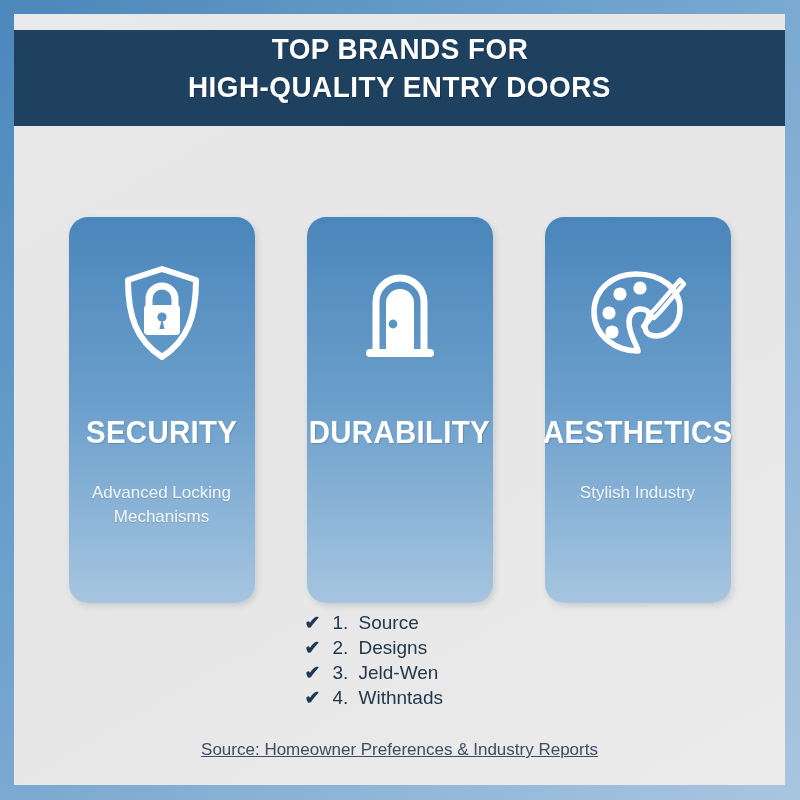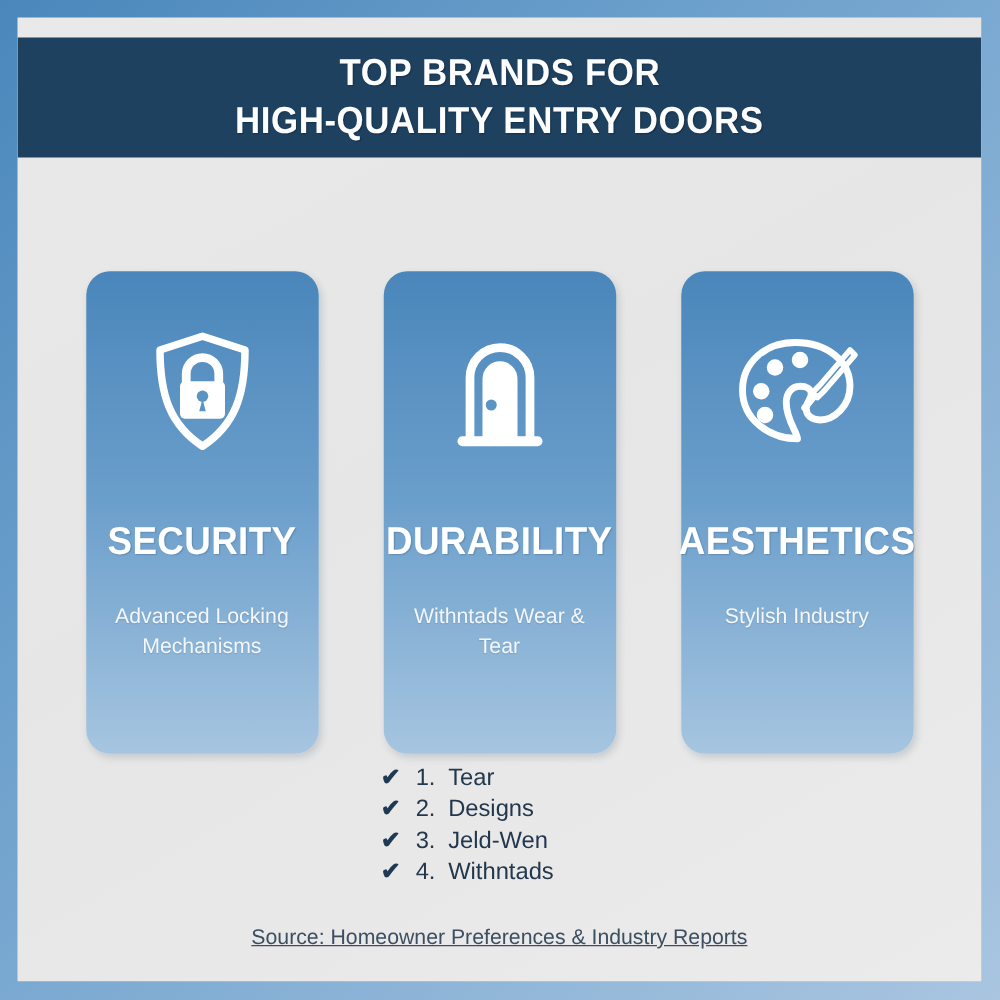--- a/index.html
+++ b/index.html
@@ -37,21 +37,21 @@
   .header-band {
     position: absolute;
     left: 0;
     right: 0;
     top: 16px;
     height: 96px;
     background: #1e4160;
     display: flex;
     flex-direction: column;
     align-items: center;
-    justify-content: center;
+    justify-content: flex-start;
   }
   .header-line {
     color: #fdfdfd;
     font-family: "Liberation Sans Narrow", "Liberation Sans", sans-serif;
     font-weight: bold;
     font-size: 30px;
     letter-spacing: 0.5px;
     line-height: 1.28;
     text-align: center;
     text-shadow: 1px 1px 1px rgba(0,0,0,0.25);
@@ -186,21 +186,20 @@
       <div class="card">
         <div class="card-icon">
           <svg width="92" height="98" viewBox="0 0 92 98" aria-hidden="true">
             <path d="M22 86 V38 a24 24 0 0 1 48 0 V86" fill="none" stroke="#ffffff" stroke-width="7" stroke-linejoin="round"></path>
             <path d="M32 86 V39 a14 14 0 0 1 28 0 V86 Z" fill="#ffffff"></path>
             <circle cx="39" cy="60" r="4.4" fill="#5a94c4"></circle>
             <rect x="12" y="85" width="68" height="8" rx="4" fill="#ffffff"></rect>
           </svg>
         </div>
         <div class="card-title">DURABILITY</div>
-        <div class="card-sub">Withntads Wear &amp; Tear</div>
       </div>
 
       <div class="card">
         <div class="card-icon">
           <svg width="100" height="94" viewBox="0 0 100 94" aria-hidden="true">
             <path d="M48 8 C74 8 92 23 92 43 C92 59 79 70 68 70 C61 70 57 66 57 61
                      C57 56 61 53 61 49 C61 45 57 43 52 43 C45 43 41 49 41 56
                      C41 70 50 80 50 85 C28 85 6 70 6 46 C6 24 24 8 48 8 Z" fill="none" stroke="#ffffff" stroke-width="5.5" stroke-linejoin="round"></path>
             <circle cx="32" cy="28" r="6.6" fill="#ffffff"></circle>
             <circle cx="52" cy="22" r="6.6" fill="#ffffff"></circle>
@@ -213,21 +212,21 @@
         <div class="card-title">AESTHETICS</div>
         <div class="card-sub">Stylish Industry</div>
       </div>
 
     </div>
 
     <div class="brand-list">
       <div class="brand-item">
         <span class="brand-check">✔</span>
         <span class="brand-num">1.</span>
-        <span class="brand-name">Tear</span>
+        <span class="brand-name">Source</span>
       </div>
       <div class="brand-item">
         <span class="brand-check">✔</span>
         <span class="brand-num">2.</span>
         <span class="brand-name">Designs</span>
       </div>
       <div class="brand-item">
         <span class="brand-check">✔</span>
         <span class="brand-num">3.</span>
         <span class="brand-name">Jeld-Wen</span>

